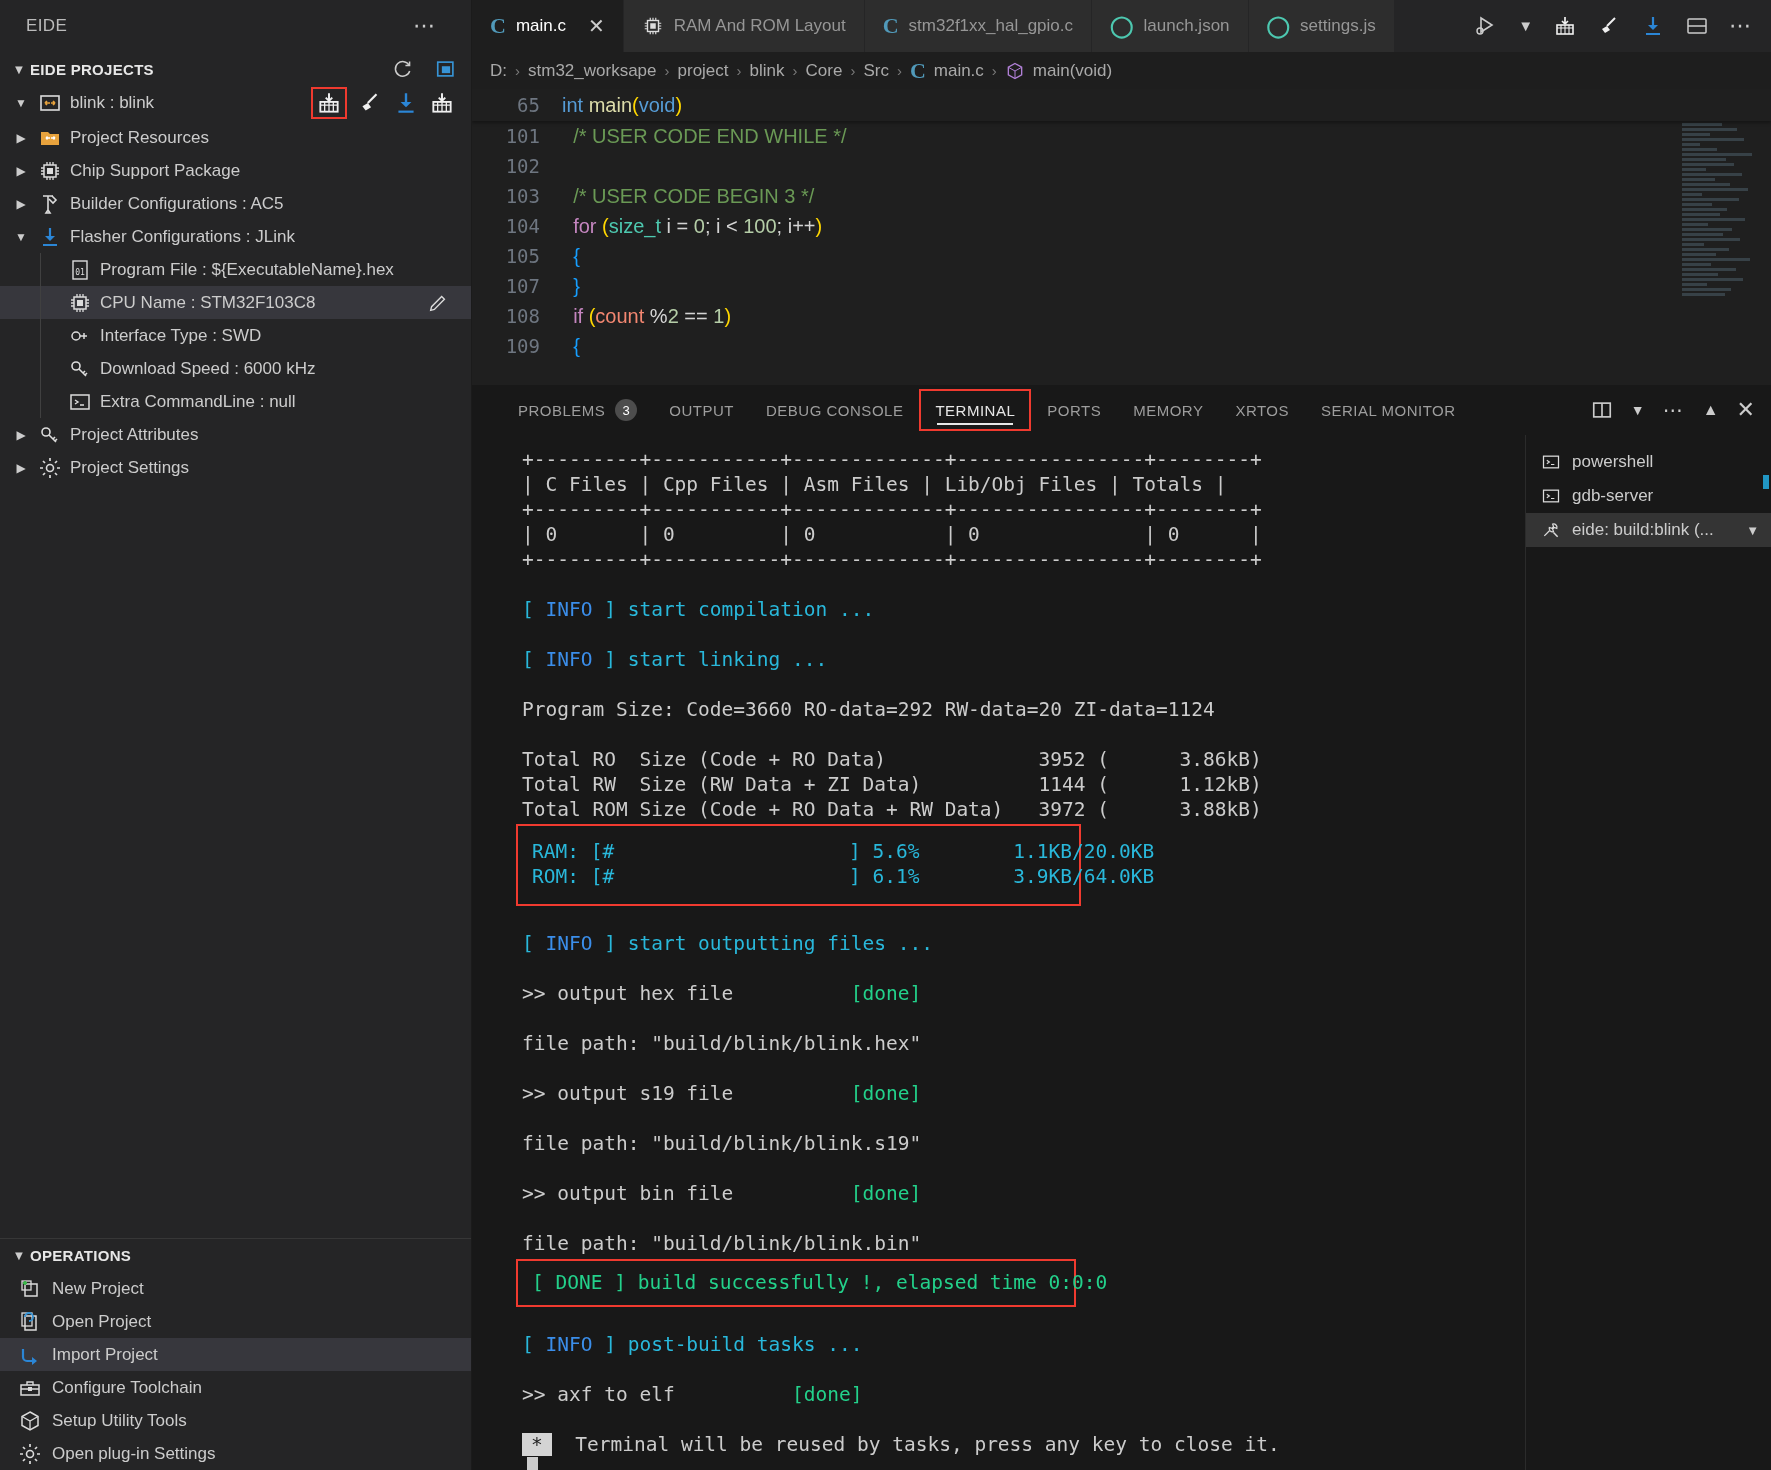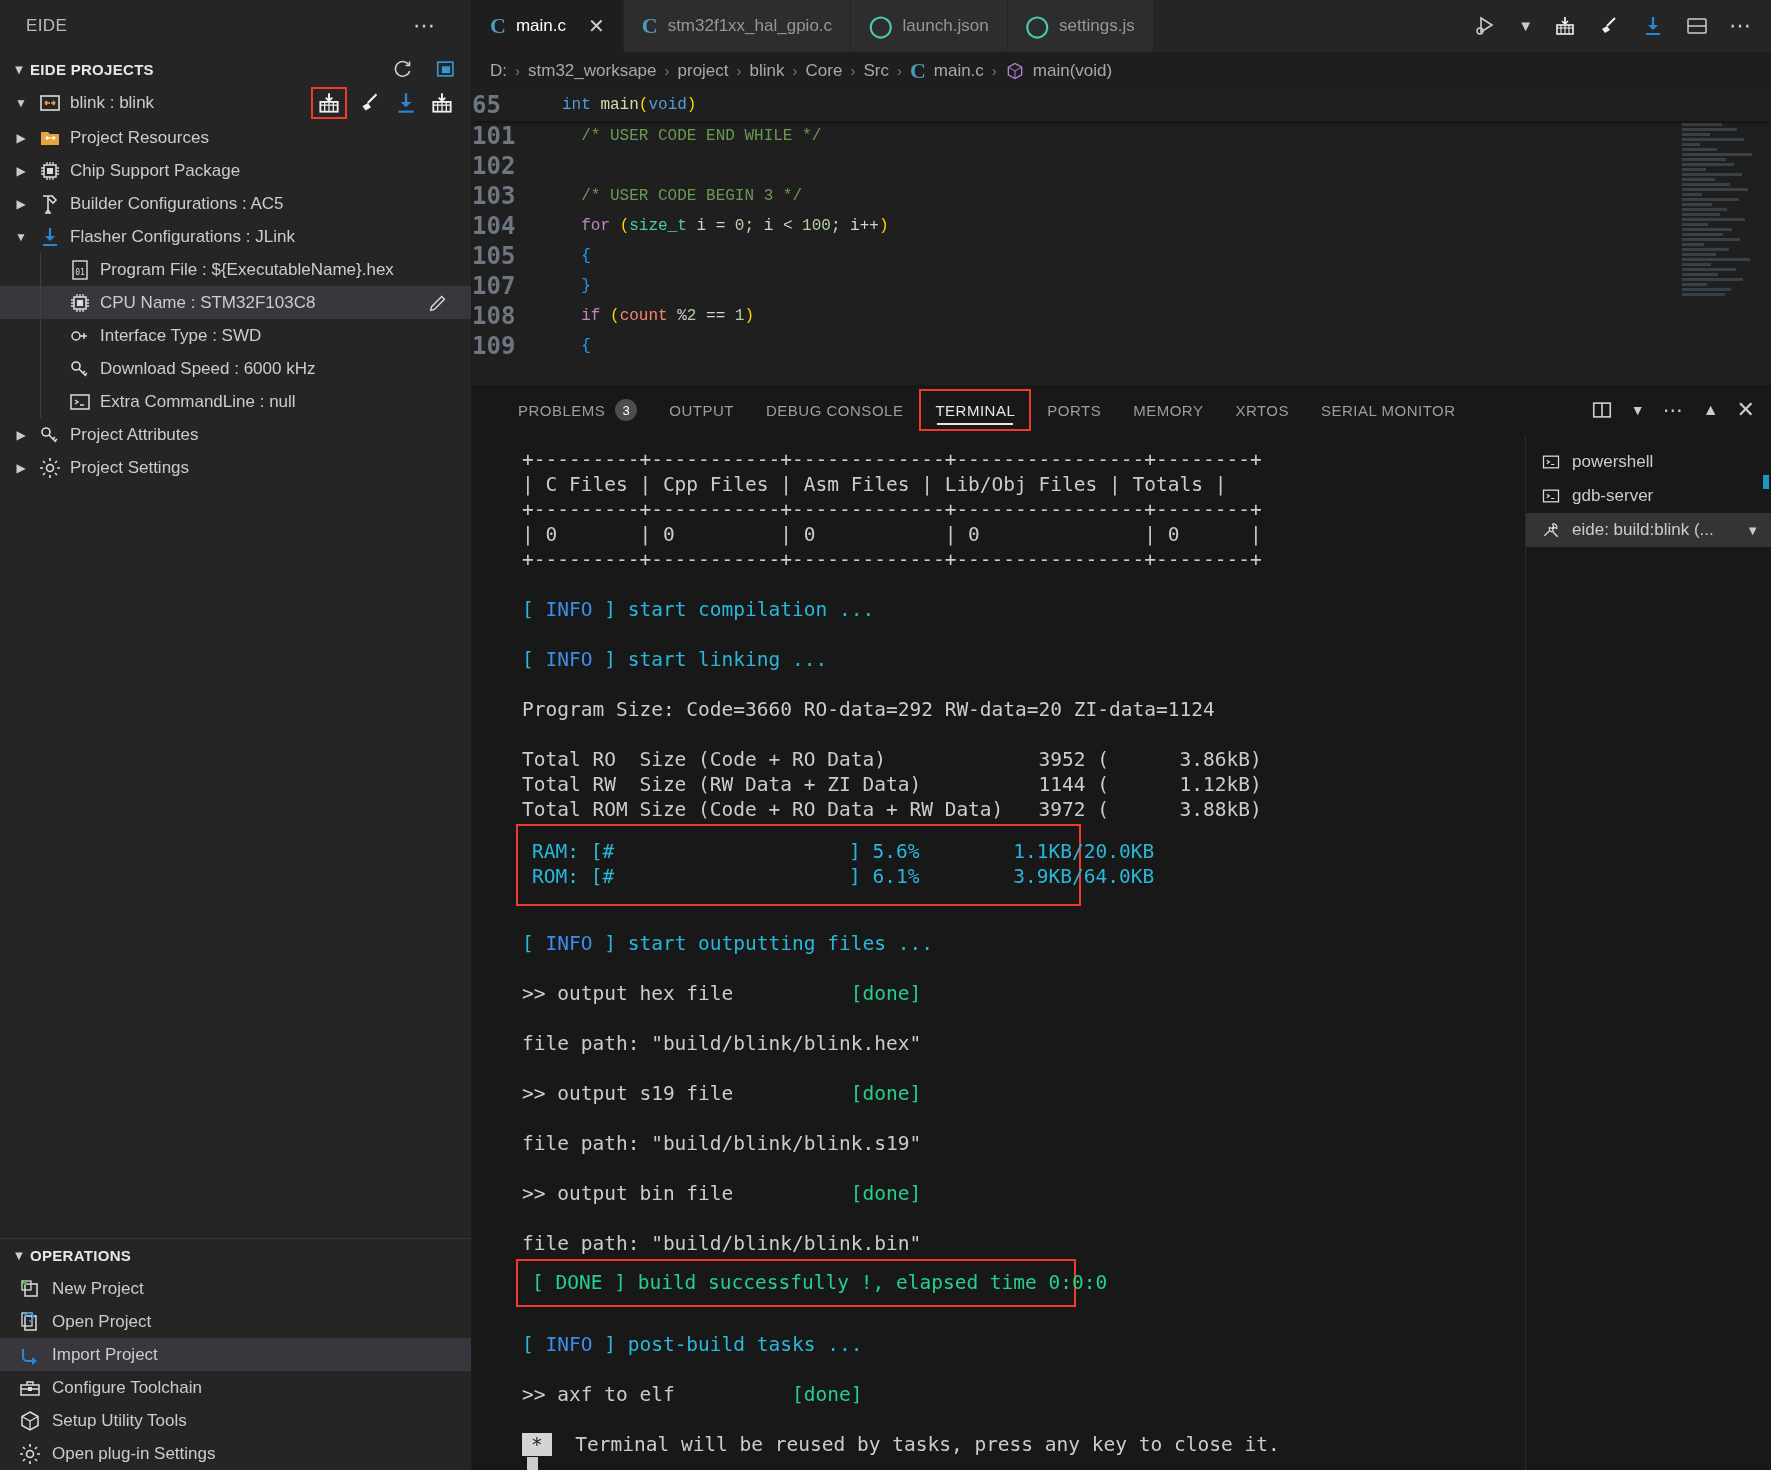--- a/index.html
+++ b/index.html
@@ -100,24 +100,24 @@
 
   .editor { position:relative; height:298px; background:#1f1f1f; overflow:hidden; }
   .sticky {
     position:absolute; top:0; left:0; right:0; height:32px;
     background:#1f1f1f; z-index:5; display:flex; align-items:center;
     box-shadow: 0 2px 3px rgba(0,0,0,.35);
   }
   .code-area { position:absolute; top:32px; left:0; right:0; bottom:0; }
   .cline { height:30px; display:flex; align-items:center; white-space:pre; }
   .ln {
-    width: 90px; flex:0 0 90px; padding-right:22px;
-    color:#6e7681; font-family:"DejaVu Sans Mono", monospace; font-size:24px;font-weight:bold;
-  }
-  .ctext { font-family:Liberation Mono, monospace; font-size:16px; color:#d4d4d4; }
+    width: 90px; flex:0 0 90px; text-align:right; padding-right:22px;
+    color:#6e7681; font-family:"DejaVu Sans Mono", monospace; font-size:19px;
+  }
+  .ctext { font-family:Liberation Sans, sans-serif; font-size:20px; color:#d4d4d4; }
   .k-kw{color:#c586c0}.k-type{color:#4ec9b0}.k-fn{color:#dcdcaa}.k-num{color:#b5cea8}
   .k-cmt{color:#6a9955}.k-var{color:#9cdcfe}.k-p1{color:#ffd700}
   .k-p3{color:#179fff}.k-ret{color:#569cd6}.k-err{color:#f48771}
   .minimap { position:absolute; top:32px; right:0; width:95px; bottom:0; background:#1f1f1f; opacity:.8; }
   .mm-line { height:3px; margin: 2px 0 0 6px; background:#3d4a52; }
 
   
   .panel { flex:1 1 auto; display:flex; flex-direction:column; background:#181818; min-height:0; }
   .panel-tabs { height:50px; display:flex; align-items:center; padding-left:30px; gap:0; position:relative; }
   .ptab {
@@ -440,20 +440,30 @@
   <div class="main">
 
     <div class="tabbar">
       <div id="tabs-container" style="display:flex;align-items:stretch">
           <div class="tab active">
             <span style="display:flex;align-items:center">
               <span style="color:#519aba;font-size:22px;font-weight:bold;font-family:'Liberation Serif',serif">C</span>
             </span>
             <span>main.c</span>
             <span class="close">✕</span>
+          </div>
+          <div class="tab">
+            <span style="display:flex;align-items:center">
+              <svg width="22" height="22" viewBox="0 0 24 24">
+                <rect x="6" y="6" width="12" height="12" fill="none" stroke="#dcdcdc" stroke-width="1.5"></rect>
+                <rect x="9" y="9" width="6" height="6" fill="#dcdcdc"></rect>
+                <path d="M9 6V3M12 6V3M15 6V3M9 21v-3M12 21v-3M15 21v-3M6 9H3M6 12H3M6 15H3M21 9h-3M21 12h-3M21 15h-3" stroke="#dcdcdc" stroke-width="1.3"></path>
+              </svg>
+            </span>
+            <span>RAM And ROM Layout</span>
           </div>
           <div class="tab">
             <span style="display:flex;align-items:center">
               <span style="color:#519aba;font-size:22px;font-weight:bold;font-family:'Liberation Serif',serif">C</span>
             </span>
             <span>stm32f1xx_hal_gpio.c</span>
           </div>
           <div class="tab">
             <span style="display:flex;align-items:center">
               <span style="color:#4dc8b0;font-size:21px;font-weight:bold">◯</span>

